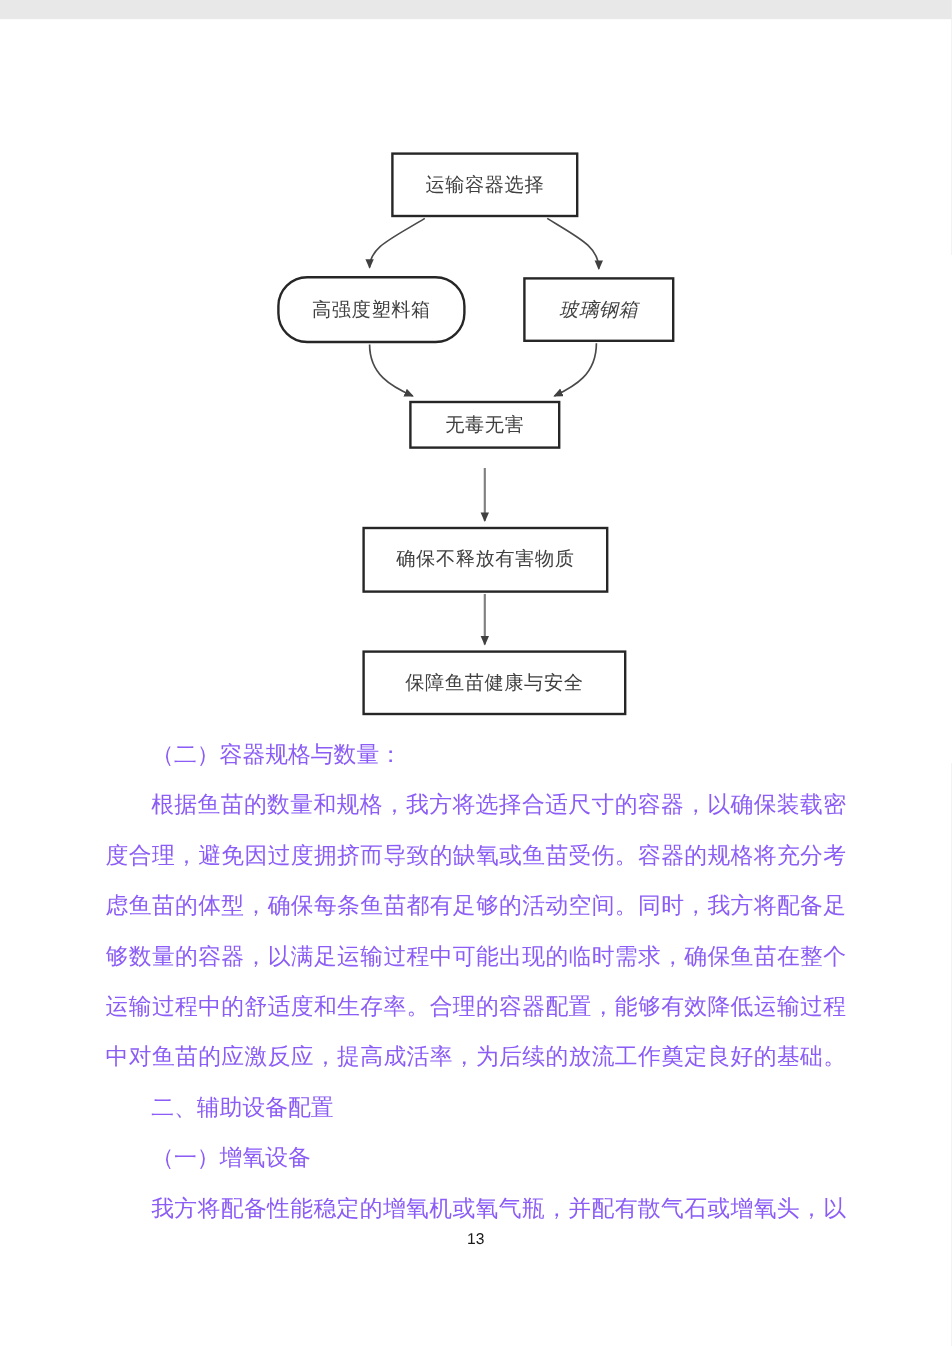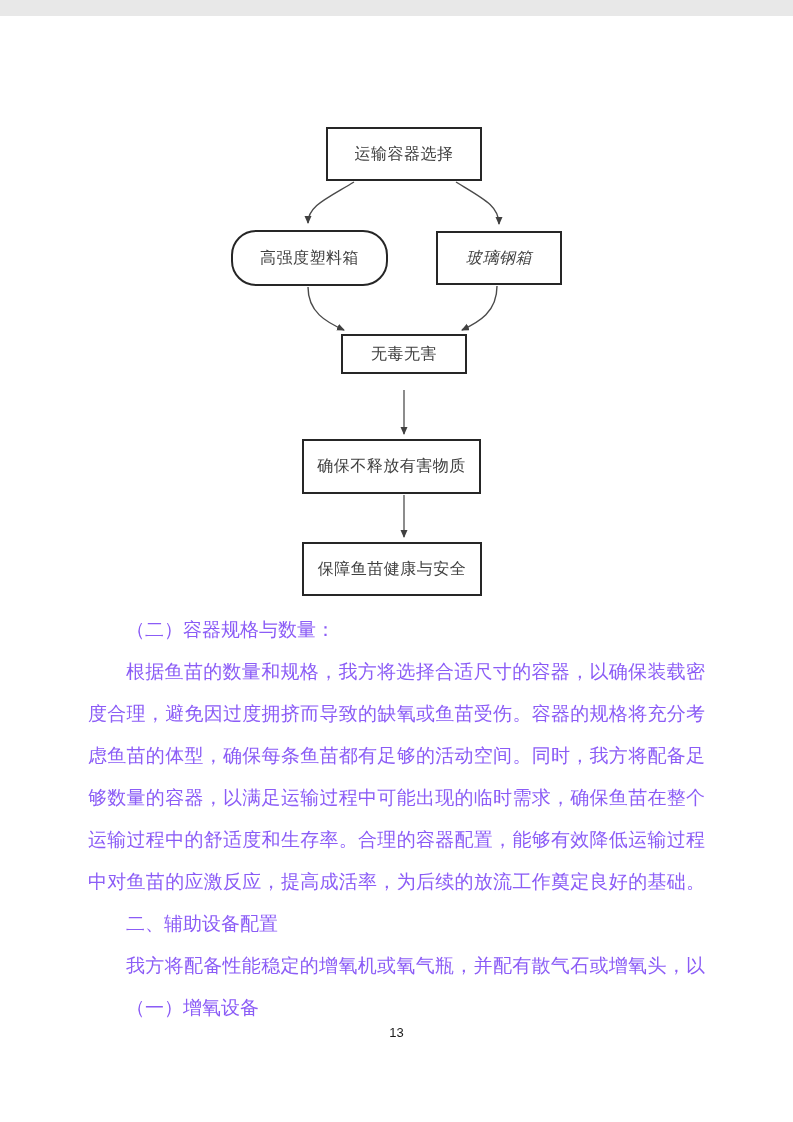--- a/index.html
+++ b/index.html
@@ -23,22 +23,22 @@
     font-family:"Liberation Sans", sans-serif;
     font-size:16px;
     color:#404040;
     letter-spacing:0.5px;
     white-space:nowrap;
   }
   .n1{left:326px;top:111px;width:156px;height:54px;}
   .n2{left:231px;top:214px;width:157px;height:56px;border-radius:25px;}
   .n3{left:436px;top:215px;width:126px;height:54px;font-style:italic;}
   .n4{left:341px;top:318px;width:126px;height:40px;}
-  .n5{left:302px;top:423px;width:179px;height:55px;}
-  .n6{left:302px;top:526px;width:180px;height:54px;}
+  .n5{left:302px;top:423px;width:205px;height:55px;}
+  .n6{left:302px;top:526px;width:220px;height:54px;}
   
   .textblock{
     position:absolute;
     left:88px;top:593px;
     width:617px;
     font-size:19px;
     color:#8b5cf6;
     line-height:42px;
   }
   .line{height:42px;overflow:hidden;white-space:nowrap;}
@@ -88,20 +88,20 @@
     <div class="line indent left">（二）容器规格与数量：</div>
 
     <div class="line indent just">根据鱼苗的数量和规格，我方将选择合适尺寸的容器，以确保装载密</div>
     <div class="line just">度合理，避免因过度拥挤而导致的缺氧或鱼苗受伤。容器的规格将充分考</div>
     <div class="line just">虑鱼苗的体型，确保每条鱼苗都有足够的活动空间。同时，我方将配备足</div>
     <div class="line just">够数量的容器，以满足运输过程中可能出现的临时需求，确保鱼苗在整个</div>
     <div class="line just">运输过程中的舒适度和生存率。合理的容器配置，能够有效降低运输过程</div>
     <div class="line just">中对鱼苗的应激反应，提高成活率，为后续的放流工作奠定良好的基础。</div>
 
     <div class="line indent left">二、辅助设备配置</div>
+    <div class="line indent left">（一）增氧设备</div>
+
     <div class="line indent just">我方将配备性能稳定的增氧机或氧气瓶，并配有散气石或增氧头，以</div>
-
-    <div class="line indent left">（一）增氧设备</div>
   </div>
 
   <div class="pagenum">13</div>
 
 </div>
 
 </body></html>

